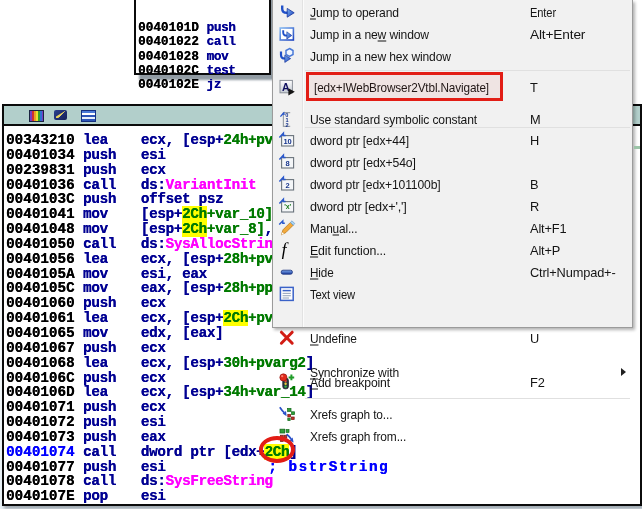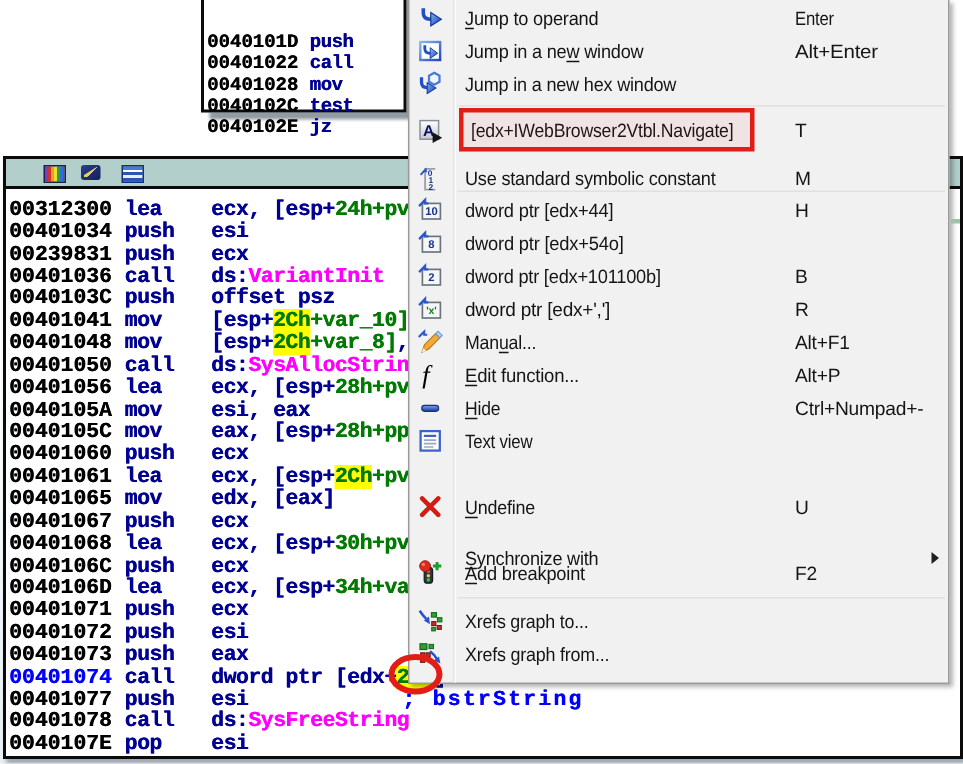--- a/index.html
+++ b/index.html
@@ -19,21 +19,21 @@
 #code{left:6px;top:133px;font:bold 14.28px "Liberation Mono",monospace;line-height:14.85px;white-space:pre;color:#000;letter-spacing:0;text-shadow:0.3px 0 0 currentColor;}
 .n{color:#000092;letter-spacing:-0.32px;}
 .g{color:#007a00;}
 .m{color:#ff00ff;}
 .b{color:#0000ff;}
 .y{background:#ffff00;color:#007a00;margin-top:44px;}
 
 #frag{left:134px;top:-10px;width:137px;height:85px;background:#fff;border:2px solid #0b0b0b;box-sizing:border-box;box-shadow:5px 5px 2px rgba(118,130,140,.8);}
 #fragtext{position:absolute;left:2px;top:8.2px;font:bold 12.67px "Liberation Mono",monospace;text-shadow:0.3px 0 0 currentColor;line-height:14.3px;white-space:pre;color:#000;margin-top:21px;}
 
-#menu{left:272px;top:0px;width:361px;height:456px;background:#f1f1f1;border:1px solid #9b9b9b;border-top:none;box-sizing:border-box;box-shadow:2px 2px 3px rgba(0,0,0,.30);}
+#menu{left:272px;top:0px;width:361px;height:328px;background:#f1f1f1;border:1px solid #9b9b9b;border-top:none;box-sizing:border-box;box-shadow:2px 2px 3px rgba(0,0,0,.30);}
 #gutl{position:absolute;left:29px;top:0;width:1px;height:100%;background:#e2e2e2;}
 #gutl2{position:absolute;left:30px;top:0;width:1px;height:100%;background:#fbfbfb;}
 .mi{position:absolute;left:0;width:100%;height:22px;-webkit-font-smoothing:antialiased;font:12.8px "Liberation Sans",sans-serif;letter-spacing:-0.15px;color:#151515;}
 .mi .lab{position:absolute;left:37px;top:50%;transform:translateY(-50%) scaleX(var(--sx,1));transform-origin:left center;white-space:pre;}
 .mi .sc{position:absolute;left:257px;top:50%;transform:translateY(-50%) scaleX(var(--sx,1));transform-origin:left center;white-space:pre;}
 .mi .ic{position:absolute;left:5px;top:2px;width:18px;height:18px;}
 .sep{position:absolute;left:32px;right:2px;height:1px;background:#e0e0e0;}
 .subarr{position:absolute;left:348px;top:7px;width:0;height:0;border-left:5px solid #202020;border-top:4px solid transparent;border-bottom:4px solid transparent;}
 
 #redrect{left:306px;top:72px;width:197px;height:29px;border:3px solid #e21d15;background:rgba(226,30,21,.06);box-sizing:border-box;z-index:40;}
@@ -44,21 +44,21 @@
 </head>
 <body>
 <div id="stage">
   <div class="abs" id="win">
     <div id="toolbar">
       <div class="tbi" id="tb1"></div>
       <div class="tbi" id="tb2"></div>
       <div class="tbi" id="tb3"></div>
     </div>
   </div>
-  <div class="abs" id="code"><span>00312300</span> <span class="n">lea    ecx, [esp+<span class="g">24h+pvarg</span>]</span>
+  <div class="abs" id="code"><span>00343210</span> <span class="n">lea    ecx, [esp+<span class="g">24h+pvarg</span>]</span>
 <span>00401034</span> <span class="n">push   esi</span>
 <span>00239831</span> <span class="n">push   ecx</span>
 <span>00401036</span> <span class="n">call   ds:<span class="m">VariantInit</span></span>
 <span>0040103C</span> <span class="n">push   offset psz</span>
 <span>00401041</span> <span class="n">mov    [esp+<span class="y">2Ch</span><span class="g">+var_10]</span>, <span class="g">0</span></span>
 <span>00401048</span> <span class="n">mov    [esp+<span class="y">2Ch</span><span class="g">+var_8]</span>, <span class="g">3</span></span>
 <span>00401050</span> <span class="n">call   ds:<span class="m">SysAllocString</span></span>
 <span>00401056</span> <span class="n">lea    ecx, [esp+<span class="g">28h+pvargURL</span>]</span>
 <span>0040105A</span> <span class="n">mov    esi, eax</span>
 <span>0040105C</span> <span class="n">mov    eax, [esp+<span class="g">28h+ppvarg</span>]</span>

